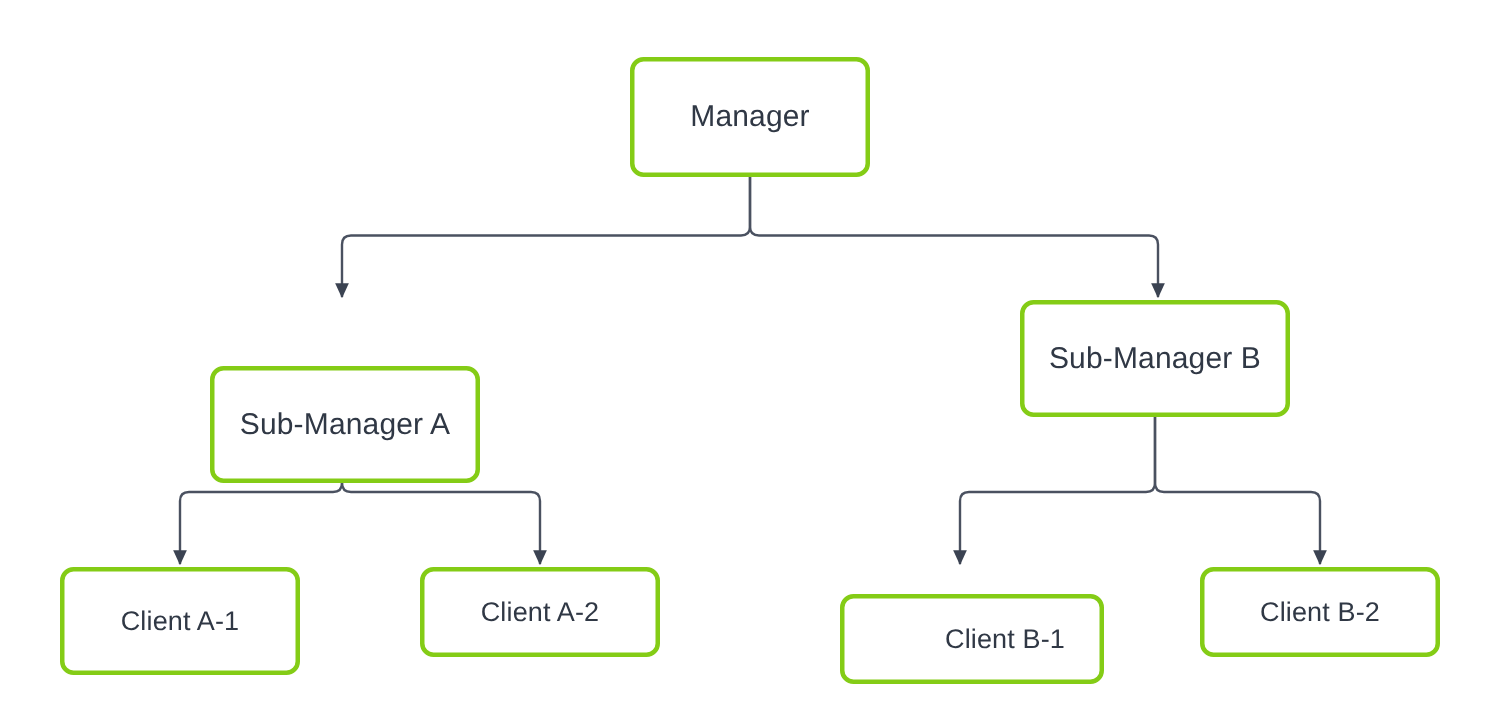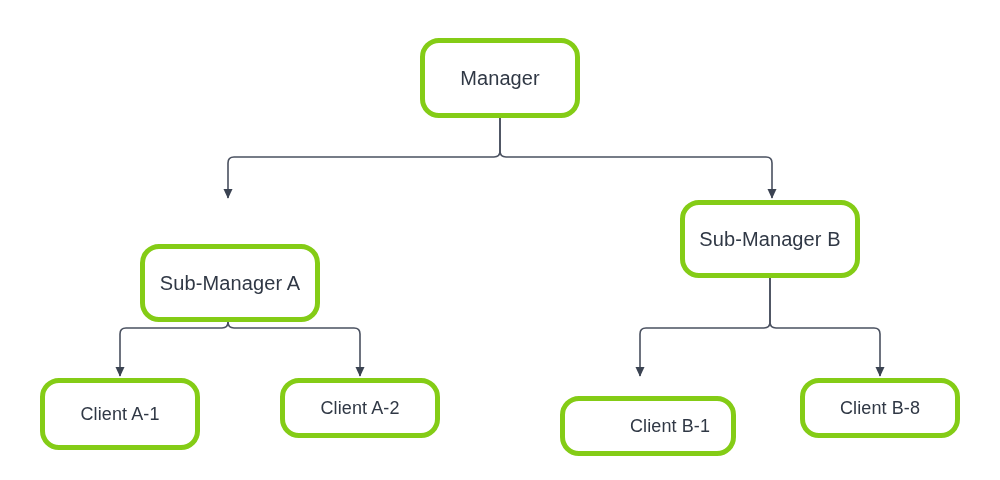--- a/index.html
+++ b/index.html
@@ -24,22 +24,22 @@
     position: absolute;
     left: 0;
     top: 0;
     width: 1000px;
     height: 480px;
   }
   .node-box {
     position: absolute;
     box-sizing: border-box;
     background: #ffffff;
-    border: 5px solid #84cc16;
-    border-radius: 19px;
+    border: 3px solid #84cc16;
+    border-radius: 9px;
     display: flex;
     align-items: center;
     justify-content: center;
     color: #303845;
     letter-spacing: 0.1px;
     white-space: nowrap;
   }
   .node-label {
     color: #303845;
     line-height: 1;
@@ -146,16 +146,16 @@
 
   <div class="node-box level-leaf" id="node-client-a-2">
     <span class="node-label">Client A-2</span>
   </div>
 
   <div class="node-box level-leaf" id="node-client-b-1">
     <span class="node-label">Client B-1</span>
   </div>
 
   <div class="node-box level-leaf" id="node-client-b-2">
-    <span class="node-label">Client B-8</span>
+    <span class="node-label">Client B-2</span>
   </div>
 
 </div>
 
 </body></html>

